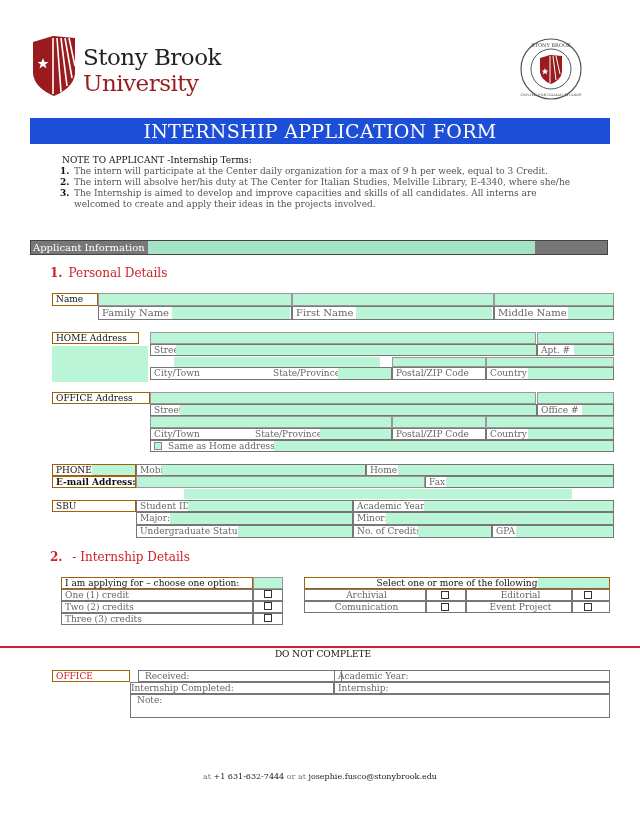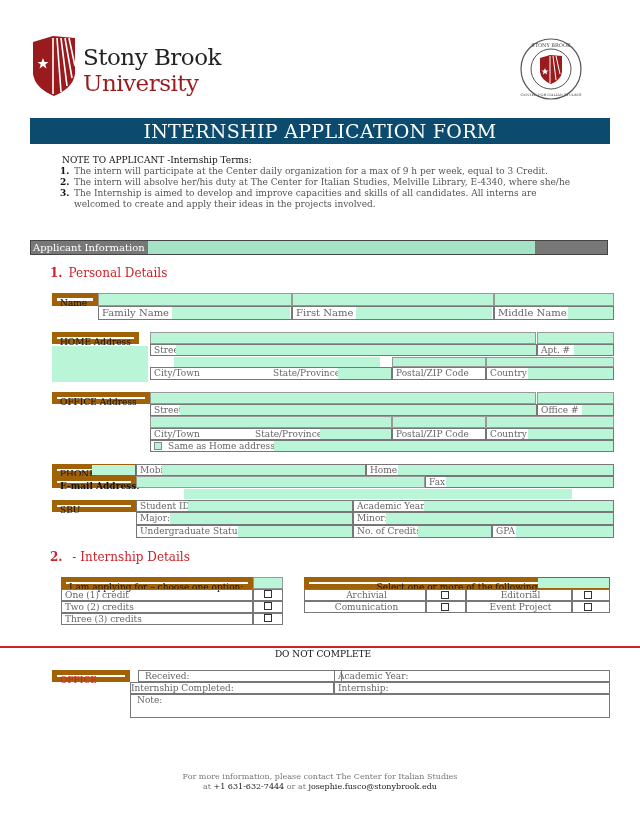--- a/index.html
+++ b/index.html
@@ -1,20 +1,20 @@
 <!DOCTYPE html>
 <html><head>
 <meta charset="utf-8">
 <style>
   * { box-sizing: border-box; margin: 0; padding: 0; }
   html, body { width: 640px; height: 828px; background: #fff; overflow: hidden; }
   body { position: relative; font-family: "DejaVu Serif", serif; color: #222; }
   .abs { position: absolute; }
   .cell { position: absolute; border: 1px solid #777; font-size: 9px; color: #666; padding-left: 3px; line-height: 11px; white-space: nowrap; overflow: hidden; }
-  .lbl { position: absolute; font-size: 9px; color: #111; border: 5px solid #a16207; padding-left: 3px; line-height: 11px; white-space: nowrap; }
+  .lbl { position: absolute; font-size: 9px; color: #111; border: 1px solid #a16207; padding-left: 3px; line-height: 11px; white-space: nowrap; }
   .gfill { position: absolute; background: #baf5d8; }
   .chk { position: absolute; width: 8px; height: 8px; border: 1.3px solid #333; background: #fff; }
 </style>
 </head>
 <body>
 
 <div class="abs" style="left:33px;top:36px;width:190px;height:62px;">
   <svg class="abs" style="left:0;top:0" width="42" height="62" viewBox="0 0 42 62">
     <path d="M0 6 L20 0 L42 2 L42 38 Q40 52 21 60 Q2 52 0 38 Z" fill="#991b1e"></path>
     <g stroke="#fff" stroke-width="1.6">
@@ -39,21 +39,21 @@
         <line x1="30" y1="18" x2="30" y2="45"></line>
         <line x1="33" y1="18" x2="36" y2="42"></line>
         <line x1="36" y1="18" x2="40" y2="36"></line>
       </g>
     <polygon points="25,30 26,32.5 28.5,32.5 26.5,34 27.2,36.5 25,35 22.8,36.5 23.5,34 21.5,32.5 24,32.5" fill="#fff"></polygon>
     <text x="31" y="9" font-size="5" text-anchor="middle" fill="#444" font-family="DejaVu Serif, serif">STONY BROOK</text>
     <text x="31" y="58" font-size="3.6" text-anchor="middle" fill="#444" font-family="DejaVu Serif, serif">CENTER FOR ITALIAN STUDIES</text>
   </svg>
 </div>
 
-<div class="abs" style="left:30px;top:118px;width:580px;height:26px;background:#0c4a6e;">
+<div class="abs" style="left:30px;top:118px;width:580px;height:26px;background:#1d4ed8;">
   <div style="text-align:center;color:#fff;font-size:19px;line-height:26px;letter-spacing:0.3px;">INTERNSHIP APPLICATION FORM</div>
 </div>
 
 <div class="abs" style="left:62px;top:155px;font-size:9px;color:#111;">NOTE TO APPLICANT  -Internship Terms:</div>
 <div class="abs" style="left:60px;top:166px;width:520px;font-size:9px;color:#555;line-height:11px;">
   <div style="display:flex">
       <span style="width:14px;color:#111;font-weight:bold">1.</span>
       <span>The intern will participate at the Center daily organization for a max of 9 h per week, equal to 3 Credit.</span>
     </div>
   <div style="display:flex">
@@ -188,17 +188,16 @@
 <div class="abs" style="left:0;top:649px;width:646px;text-align:center;font-size:9px;color:#111;">DO NOT COMPLETE</div>
 
 <div class="lbl" style="left:52px;top:670px;width:78px;height:12px;color:#cc2229;"><span>OFFICE</span></div>
 <div class="cell" style="left:138px;top:670px;width:204px;height:12px;padding-left:6px;"><span>Received:</span></div>
 <div class="cell" style="left:334px;top:670px;width:276px;height:12px;"><span>Academic Year:</span></div>
 <div class="cell" style="left:130px;top:682px;width:204px;height:12px;padding-left:0;"><span>Internship Completed:</span></div>
 <div class="cell" style="left:334px;top:682px;width:276px;height:12px;"><span>Internship:</span></div>
 <div class="cell" style="left:130px;top:694px;width:480px;height:24px;padding-left:6px;"><span>Note:</span></div>
 
 <div class="abs" style="left:0;top:772px;width:640px;text-align:center;font-size:8px;color:#777;line-height:10px;">
-  <div>For more information, please contact The Center for Italian Studies</div>
   <div>
     <span>at </span><span style="color:#222;">+1 631-632-7444</span><span> or at </span><span style="color:#222;">josephie.fusco@stonybrook.edu</span>
   </div>
 </div>
 
 </body></html>

